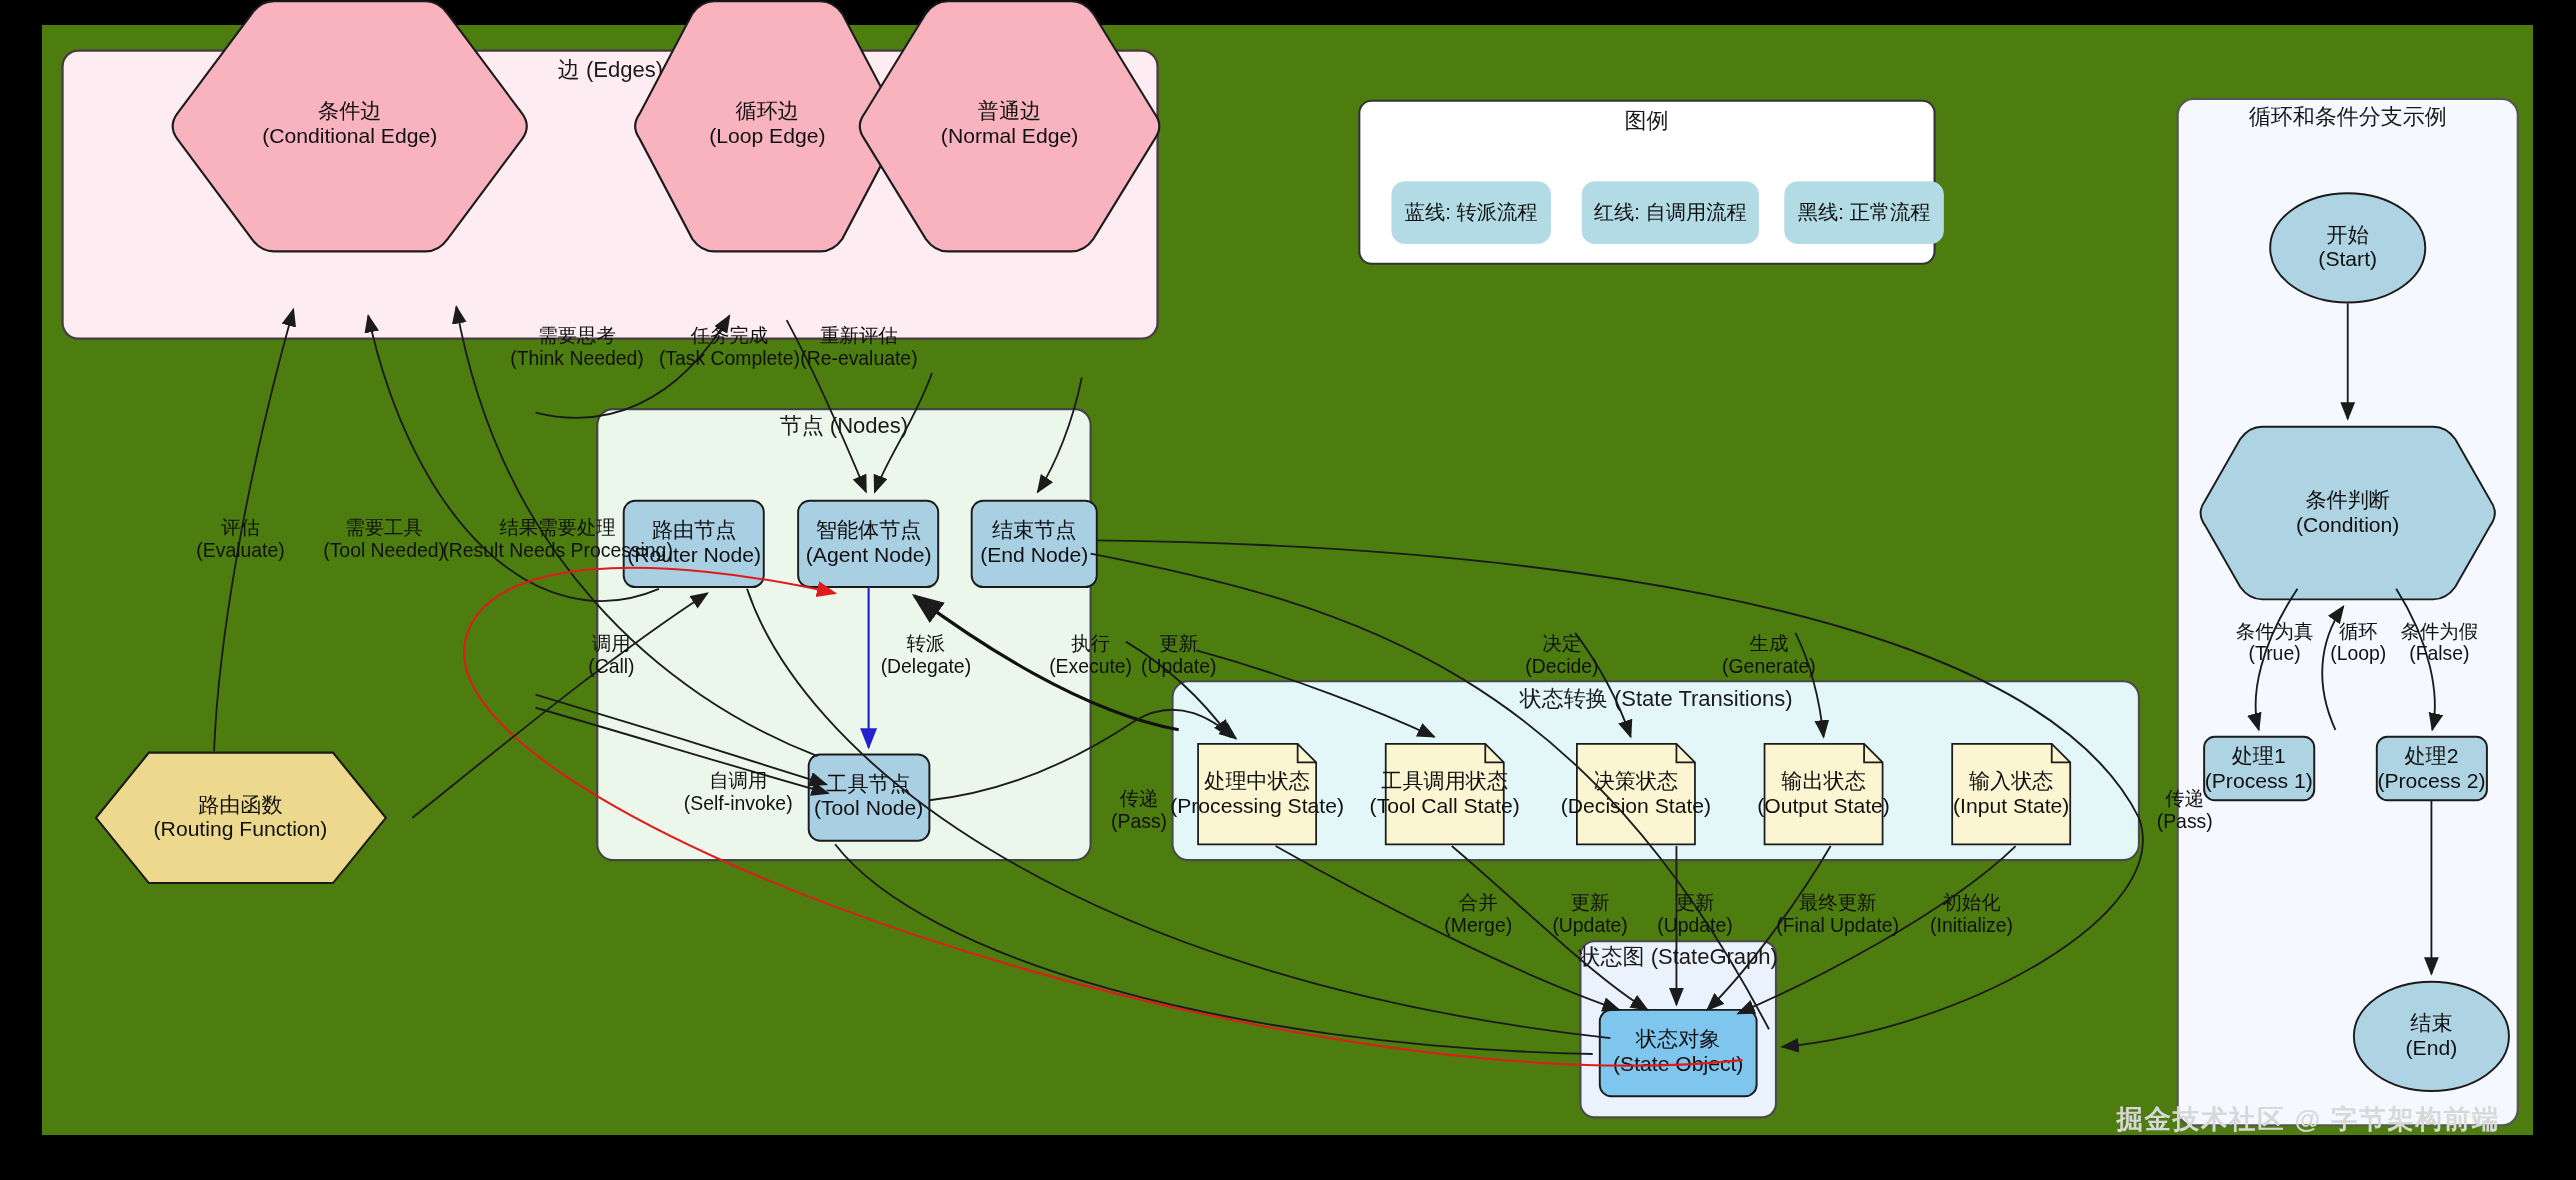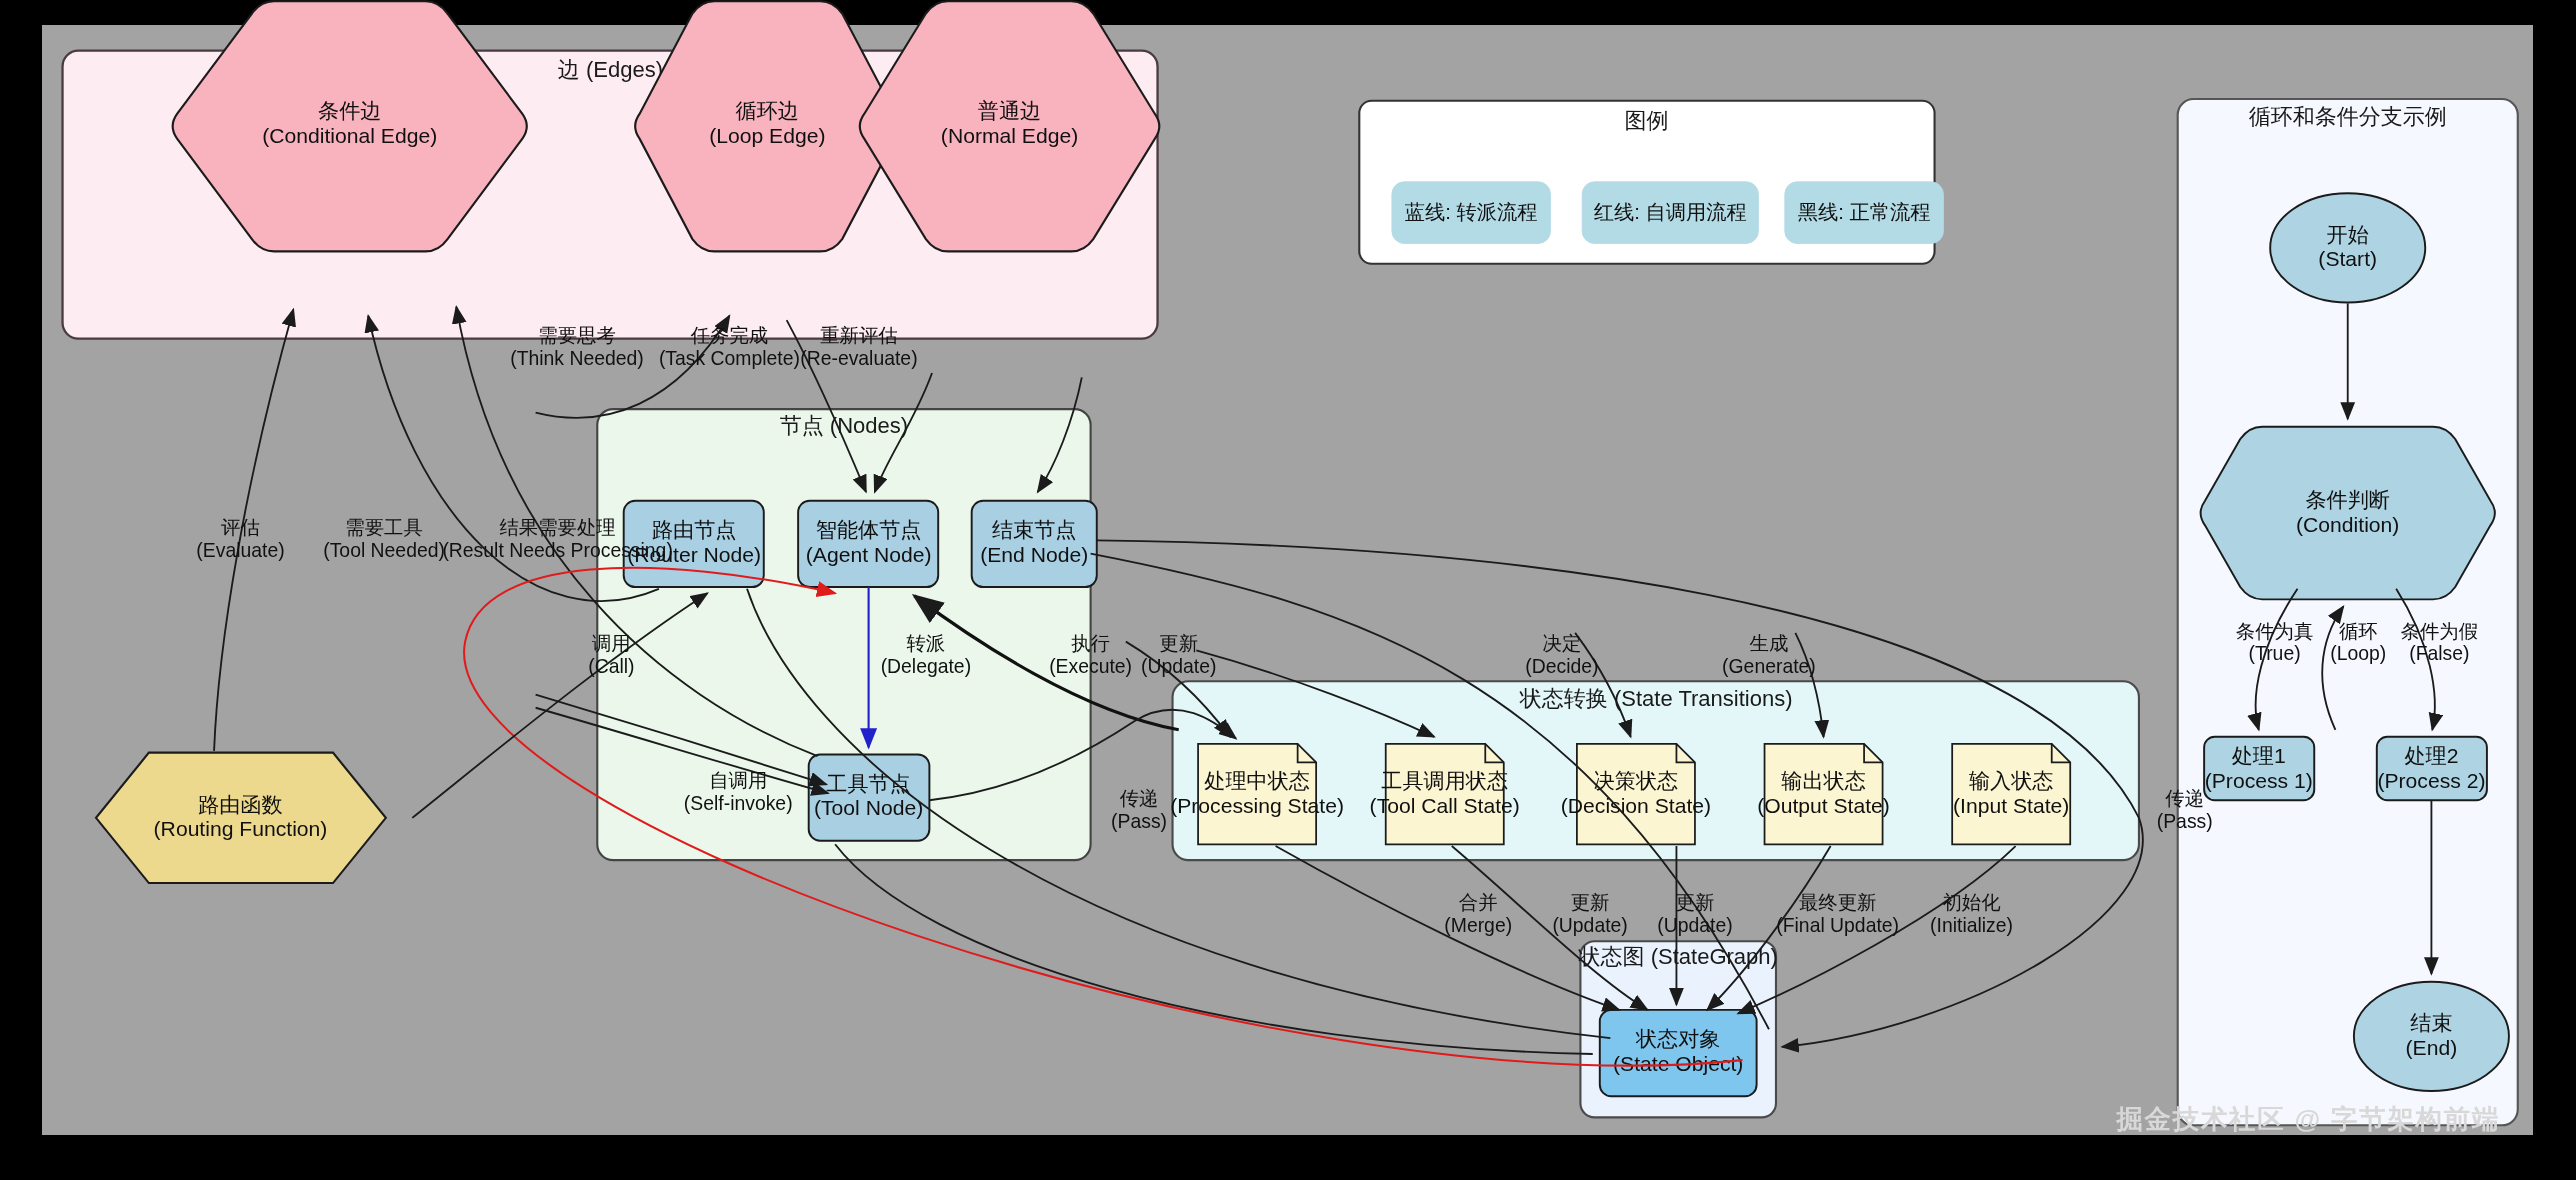--- a/index.html
+++ b/index.html
@@ -1,18 +1,18 @@
 <!DOCTYPE html>
 <html style="font-size:14px"><head>
 <meta charset="utf-8">
 <style>
   html,body{margin:0;padding:0;background:#000;}
   body{width:2576px;height:1180px;overflow:hidden;
        font-family:"Liberation Sans","DejaVu Sans",sans-serif;}
-  #canvas{position:absolute;left:42px;top:25px;width:2491px;height:1110px;background:#a3a3a3;}
+  #canvas{position:absolute;left:42px;top:25px;width:2491px;height:1110px;background:#4d7c0f;}
   svg#board{position:absolute;left:0;top:0;width:2491px;height:1110px;overflow:visible;}
 
   .cont-title{font-size:25px;fill:#1a1a1a;text-anchor:middle;dominant-baseline:middle;}
   .node-label{font-size:24px;fill:#101010;text-anchor:middle;}
   .node-label2{font-size:24px;fill:#101010;text-anchor:middle;}
   .edge-label{font-size:22px;fill:#111;text-anchor:middle;}
   .legend-chip-txt{font-size:23px;fill:#101010;text-anchor:middle;dominant-baseline:middle;}
   .wm{font-size:30px;fill:#d8d8d8;text-anchor:end;font-weight:bold;letter-spacing:2px;}
   .ln{fill:none;stroke:#1b1b1b;stroke-width:2.1;}
   .ln-blue{fill:none;stroke:#2222cc;stroke-width:2.4;}

